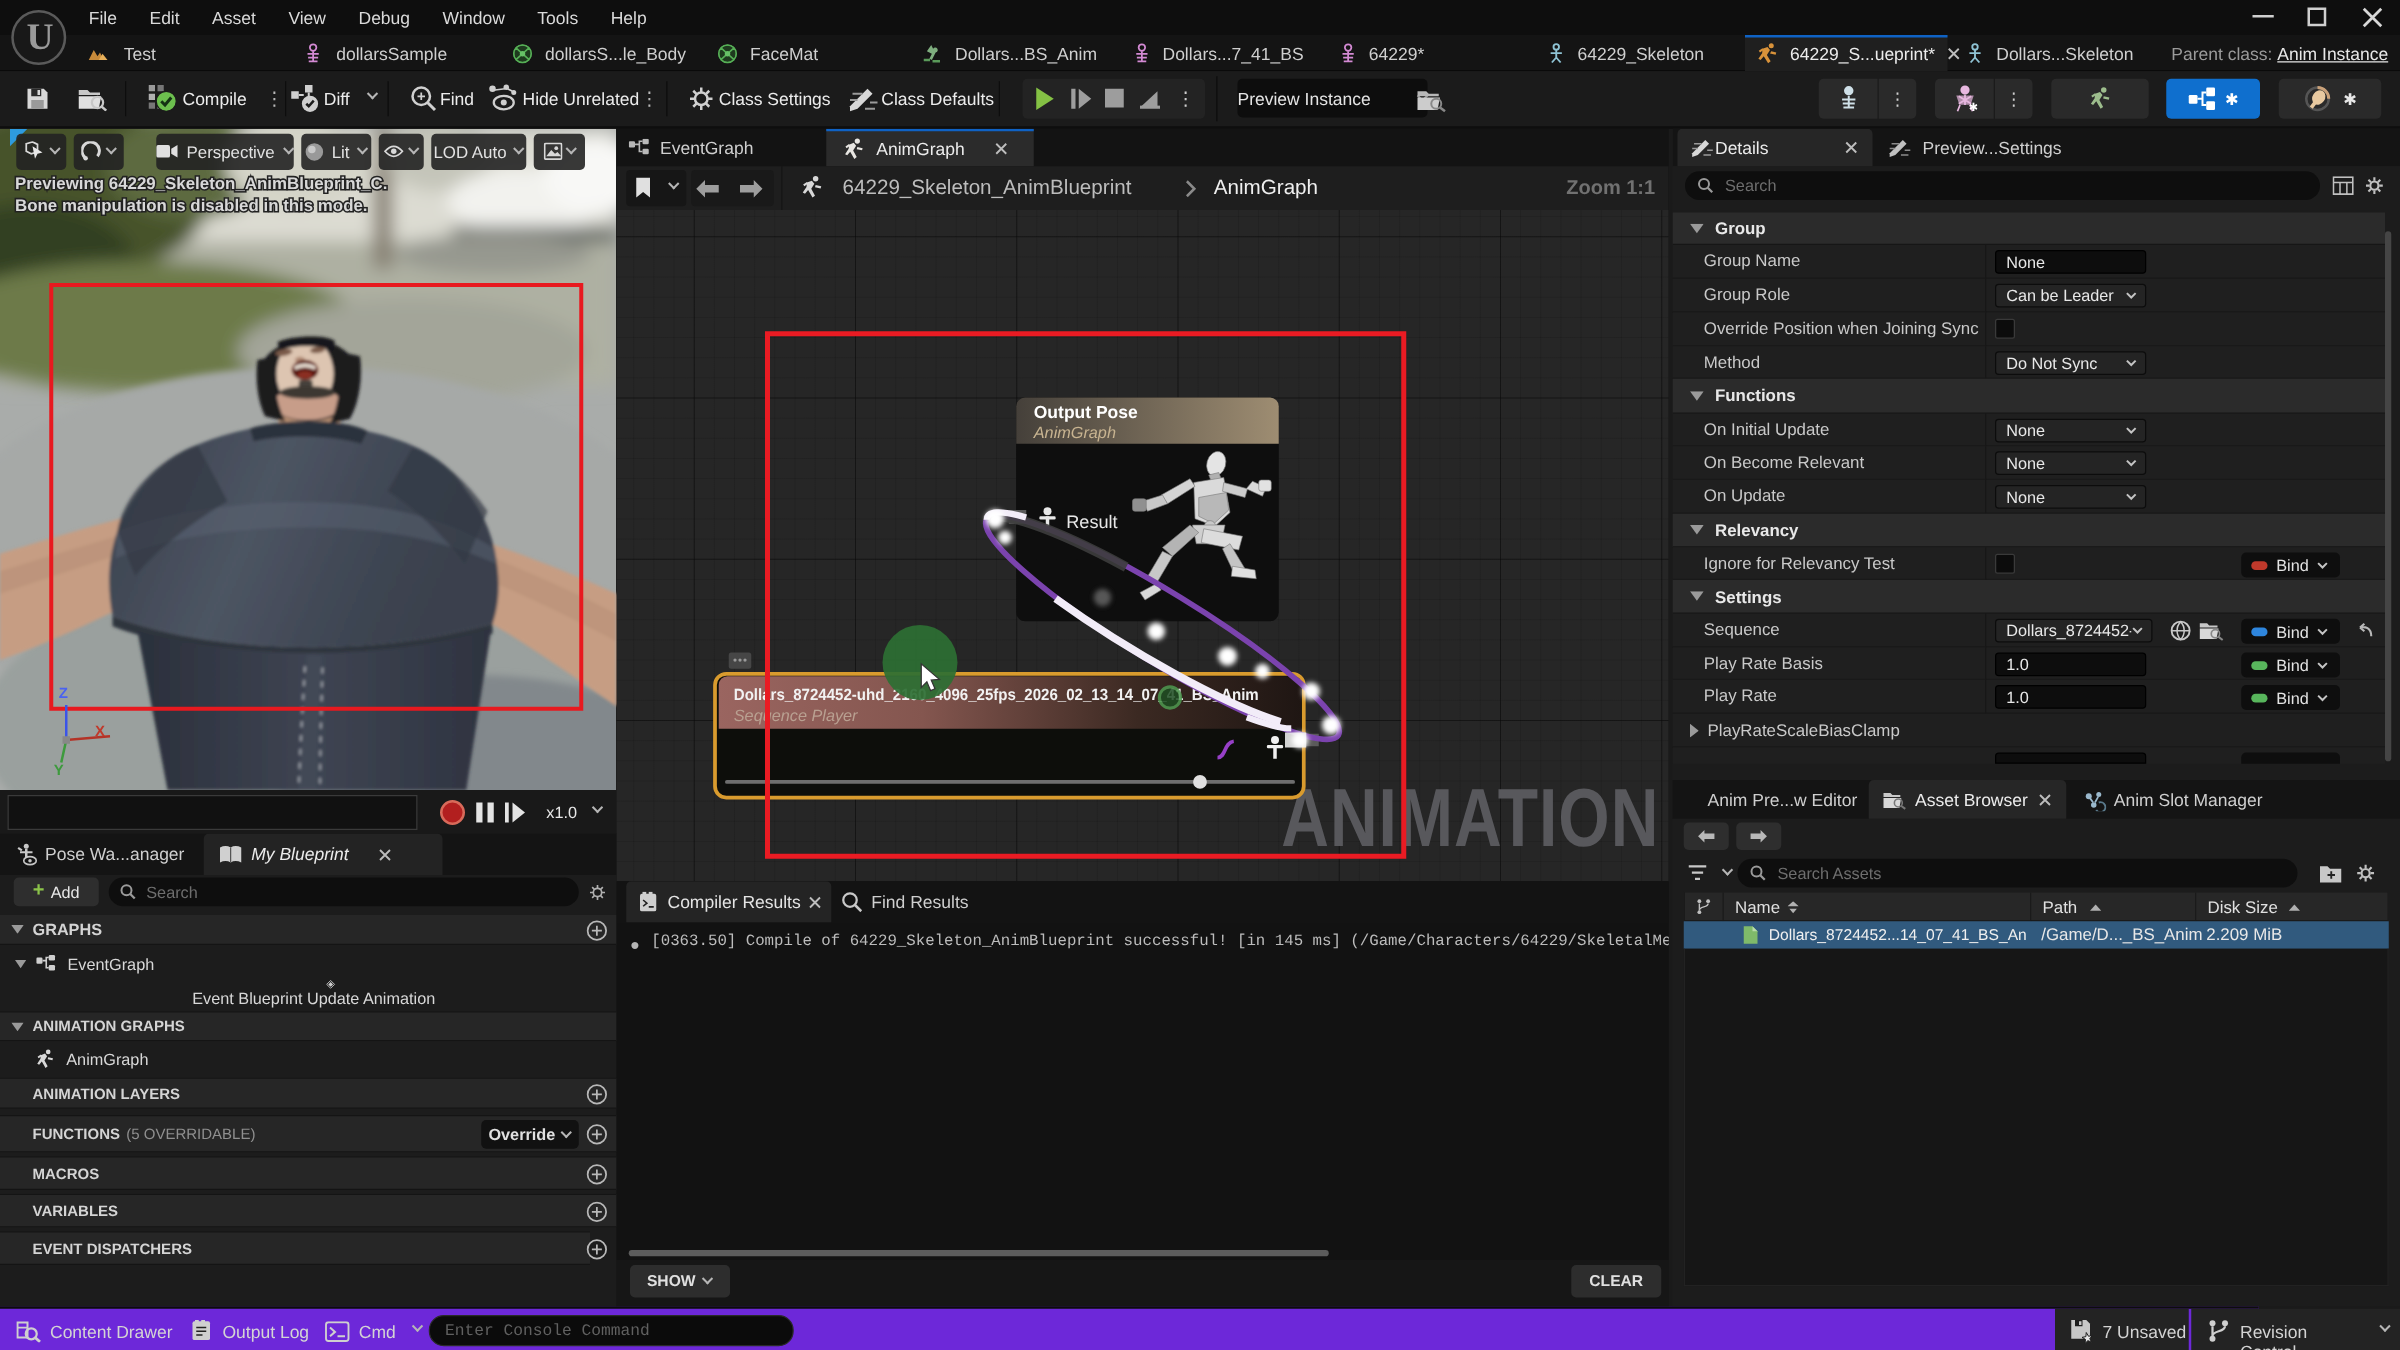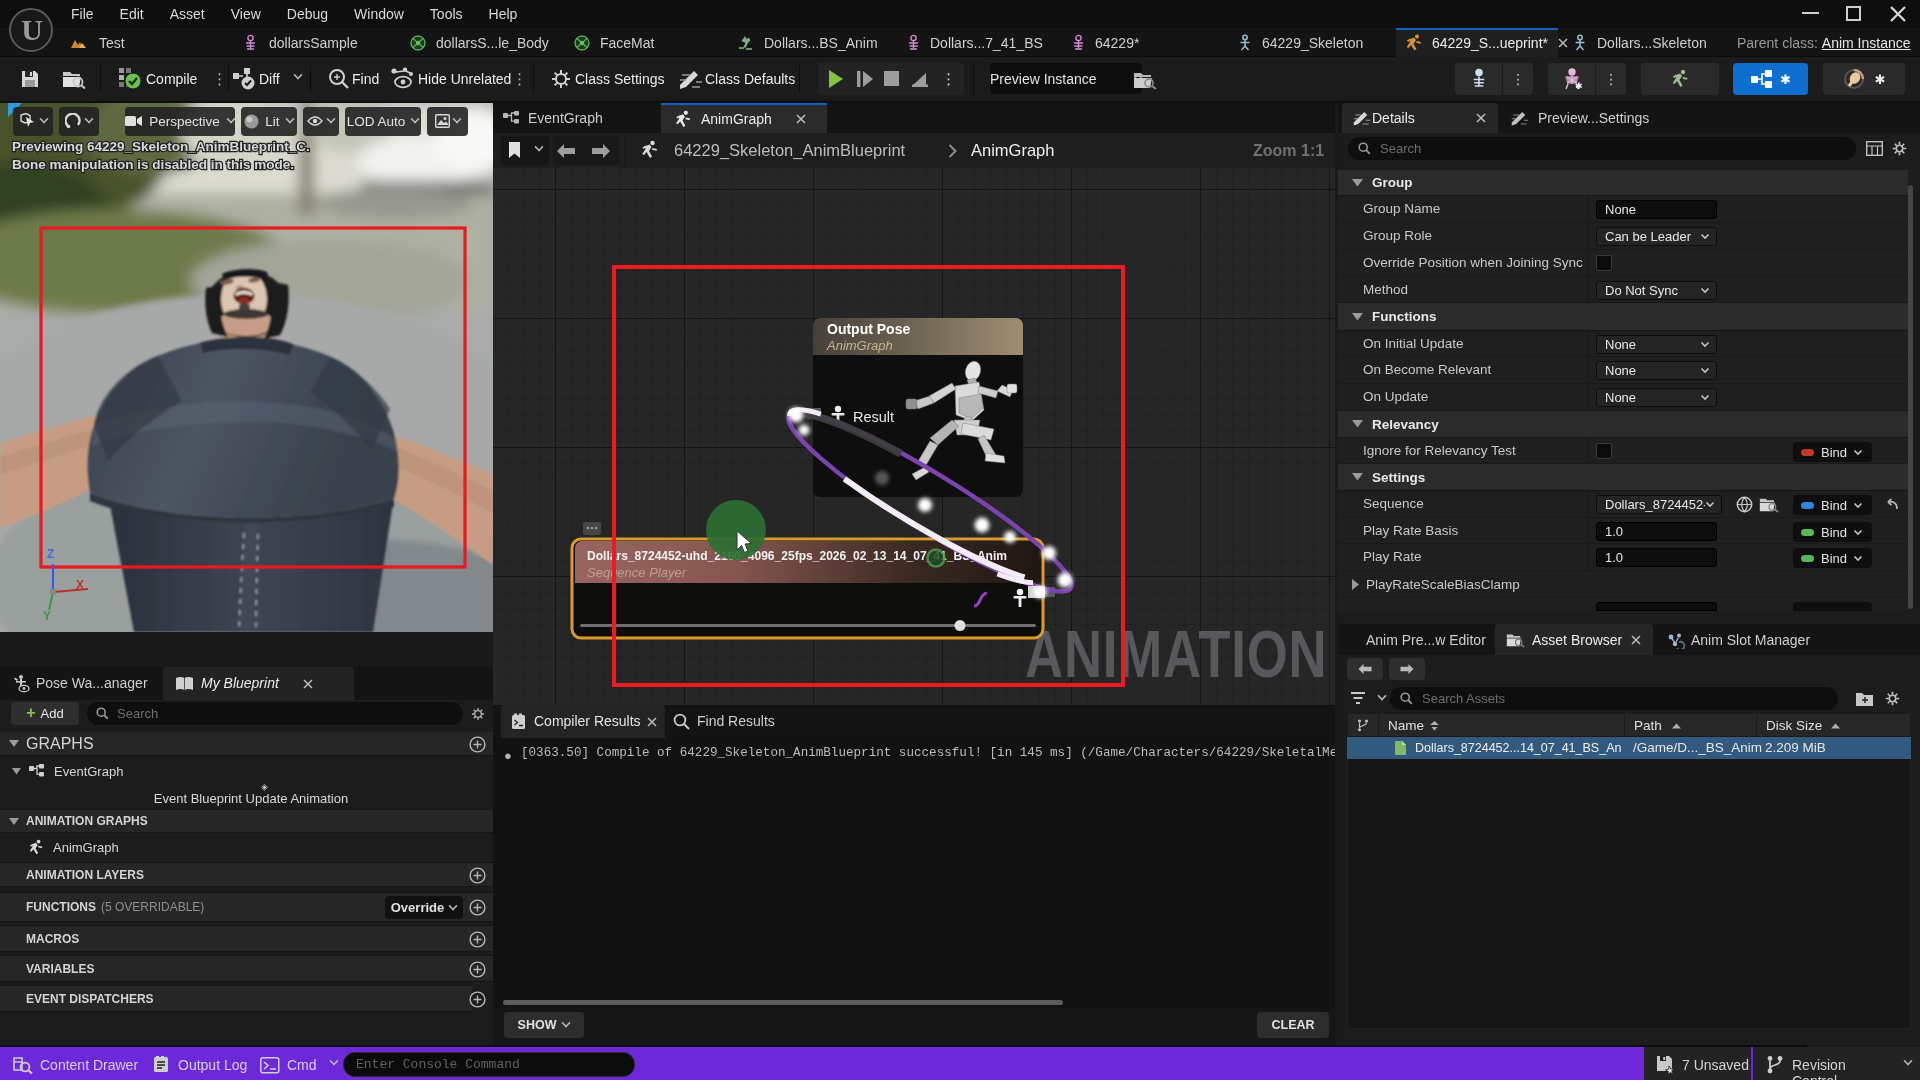--- a/index.html
+++ b/index.html
@@ -498,20 +498,32 @@
     <div class="btn" style="width:41px;height:29px;background:rgba(34,34,34,.9);">
       <svg width="15" height="14" viewBox="0 0 15 14">
           <rect x="0.7" y="0.7" width="13.6" height="12.6" rx="1" fill="none" stroke="#d8d8d8" stroke-width="1.4"></rect>
           <circle cx="10" cy="4.5" r="1.5" fill="#d8d8d8"></circle>
           <path d="M2 11 L6 6 L9 9 L11 7.5 L14 11 Z" fill="#d8d8d8"></path>
         </svg>
       <span class="chev" style="margin-left:3px;"></span>
     </div>
   </div>
 
+  <div class="abs" style="left:0;top:529px;width:493px;height:35px;background:#191919;">
+    <div class="abs" style="left:6px;top:4px;width:328px;height:28px;background:#111;border:1px solid #3a3a3a;"></div>
+    <div class="abs" style="left:352px;top:8px;width:20px;height:20px;border-radius:50%;background:#b21f1f;border:2px solid #d86a5a;"></div>
+    <div class="abs" style="left:381px;top:10px;width:5px;height:16px;background:#e4e4e4;"></div>
+    <div class="abs" style="left:390px;top:10px;width:5px;height:16px;background:#e4e4e4;"></div>
+    <svg class="abs" width="18" height="18" style="left:403px;top:9px;" viewBox="0 0 18 18">
+        <rect x="1" y="1" width="3" height="16" fill="#e4e4e4"></rect>
+        <path d="M7 1 L17 9 L7 17 Z" fill="#e4e4e4"></path>
+      </svg>
+    <span class="abs" style="left:437px;top:10px;color:#e8e8e8;font-size:13px;">x1.0</span>
+      <span class="chev abs" style="left:468px;top:14px;"></span>
+  </div>
 </div>
 
 <div class="abs" style="left:0;top:667px;width:493px;height:378px;background:#1c1c1c;">
 
   <div class="abs" style="left:0;top:0;width:493px;height:33px;background:#141414;">
     <svg class="abs" width="19" height="19" style="left:12px;top:7px;" viewBox="0 0 19 19">
         <g fill="#c8c8c8">
           <circle cx="9" cy="3" r="2"></circle>
           <rect x="8" y="5" width="2" height="7"></rect>
           <path d="M4 7 h10 v1.6 h-10z"></path>
@@ -551,21 +563,21 @@
           <path d="M12 3v4 M12 17v4 M3 12h4 M17 12h4 M5.6 5.6l2.9 2.9 M15.5 15.5l2.9 2.9 M18.4 5.6l-2.9 2.9 M8.5 15.5l-2.9 2.9"></path>
         </g>
       </svg>
   </div>
 
   <div class="abs" style="left:0;top:65px;width:493px;height:313px;font-size:13px;">
     <div class="abs row" style="left:0;top:0;width:493px;height:24px;background:#262626;border-bottom:1px solid #141414;">
       <svg width="10" height="7" style="margin-left:9px;">
           <path d="M0 0 h10 l-5 7z" fill="#9a9a9a"></path>
         </svg>
-      <span style="font-weight:normal;color:#d4d4d4;font-size:16px;margin-left:7px;">GRAPHS</span>
+      <span style="font-weight:bold;color:#d4d4d4;font-size:13px;margin-left:7px;">GRAPHS</span>
       <svg class="abs" width="17" height="17" style="left:469px;top:4px;" viewBox="0 0 17 17">
           <circle cx="8.5" cy="8.5" r="7.4" fill="none" stroke="#b8b8b8" stroke-width="1.4"></circle>
           <path d="M8.5 4.5 v8 M4.5 8.5 h8" stroke="#b8b8b8" stroke-width="1.4"></path>
         </svg>
     </div>
     <div class="abs row" style="left:0;top:27px;width:493px;height:24px;">
       <svg width="9" height="7" style="margin-left:12px;">
           <path d="M0 0 h9 l-4.5 6.5z" fill="#9a9a9a"></path>
         </svg>
       <svg width="17" height="15" style="margin-left:8px;" viewBox="0 0 17 15">

